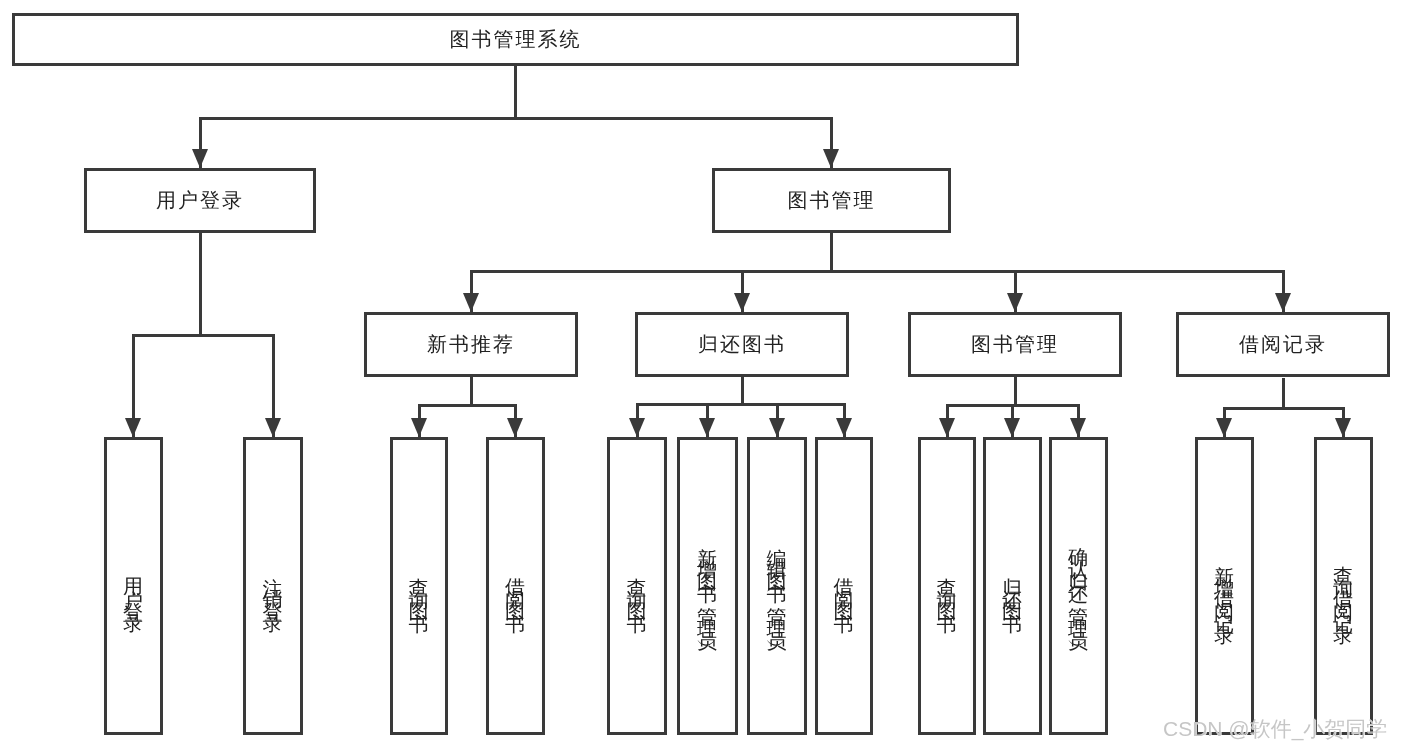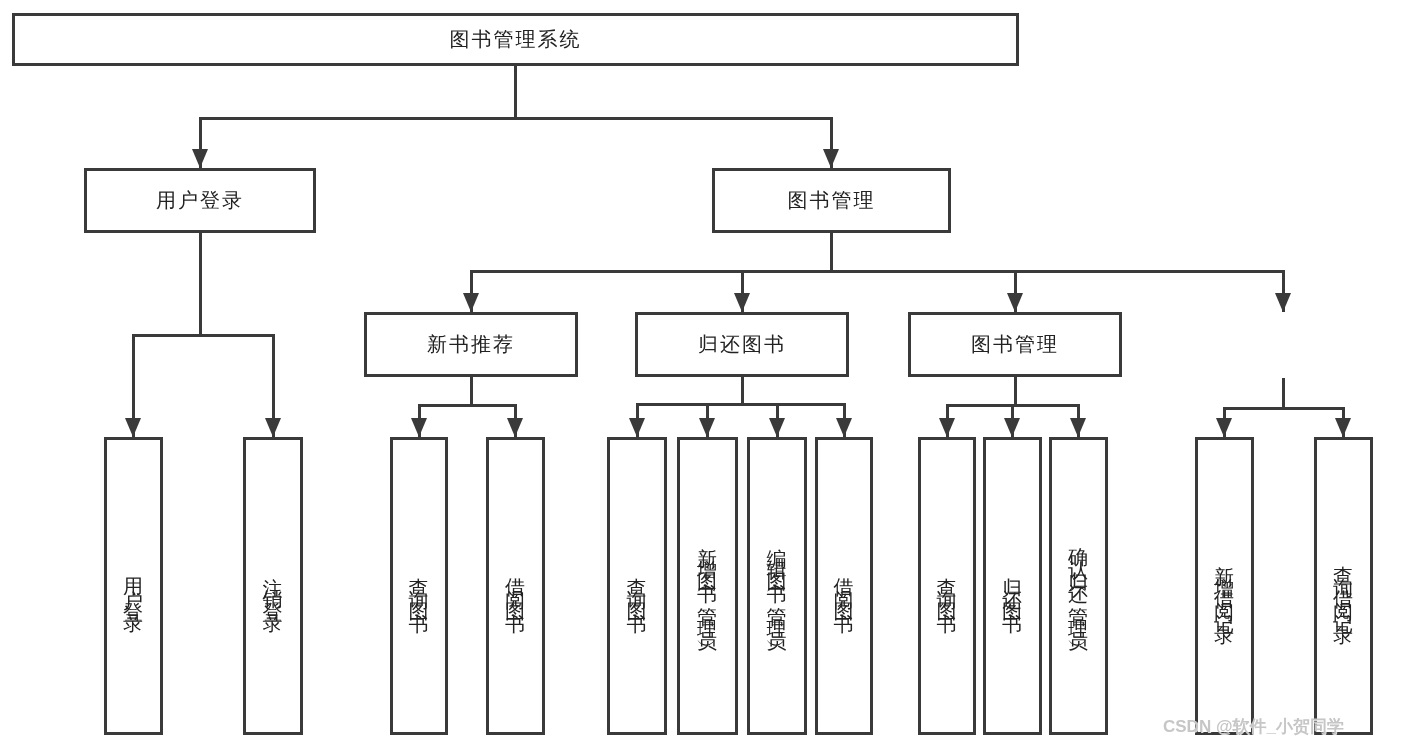--- a/index.html
+++ b/index.html
@@ -45,26 +45,25 @@
     width:0;height:0;
     border-left:8px solid transparent;
     border-right:8px solid transparent;
     border-top:19px solid var(--line);
     z-index:3;
   }
   .watermark{
     position:absolute;
     left:1163px;
     top:715px;
-    font-size:17px;
+    font-size:21px;
     color:#c6c6c6;
     text-shadow:1px 1px 0 rgba(255,255,255,0.8);
     z-index:5;
     white-space:nowrap;
-    font-weight:bold;
   }
 </style>
 </head>
 <body>
 
 <div class="canvas">
 
   <div class="vl" style="left:514px;top:66px;height:53px"></div>
   <div class="vl" style="left:199px;top:117px;height:51px"></div>
   <div class="vl" style="left:830px;top:117px;height:51px"></div>
@@ -133,20 +132,23 @@
 
   <div class="box" style="left:364px;top:312px;width:214px;height:65px">
     <span class="lbl">新书推荐</span>
   </div>
   <div class="box" style="left:635px;top:312px;width:214px;height:65px">
     <span class="lbl">归还图书</span>
   </div>
   <div class="box" style="left:908px;top:312px;width:214px;height:65px">
     <span class="lbl">图书管理</span>
   </div>
+  <div class="box" style="left:1176px;top:312px;width:214px;height:65px">
+    <span class="lbl">借阅记录</span>
+  </div>
 
   <div class="box vbox" style="left:104px;top:437px;width:59px;height:298px">
     <span class="lbl">用户登录</span>
   </div>
   <div class="box vbox" style="left:243px;top:437px;width:60px;height:298px">
     <span class="lbl">注销登录</span>
   </div>
 
   <div class="box vbox" style="left:390px;top:437px;width:58px;height:298px">
     <span class="lbl">查询图书</span>

